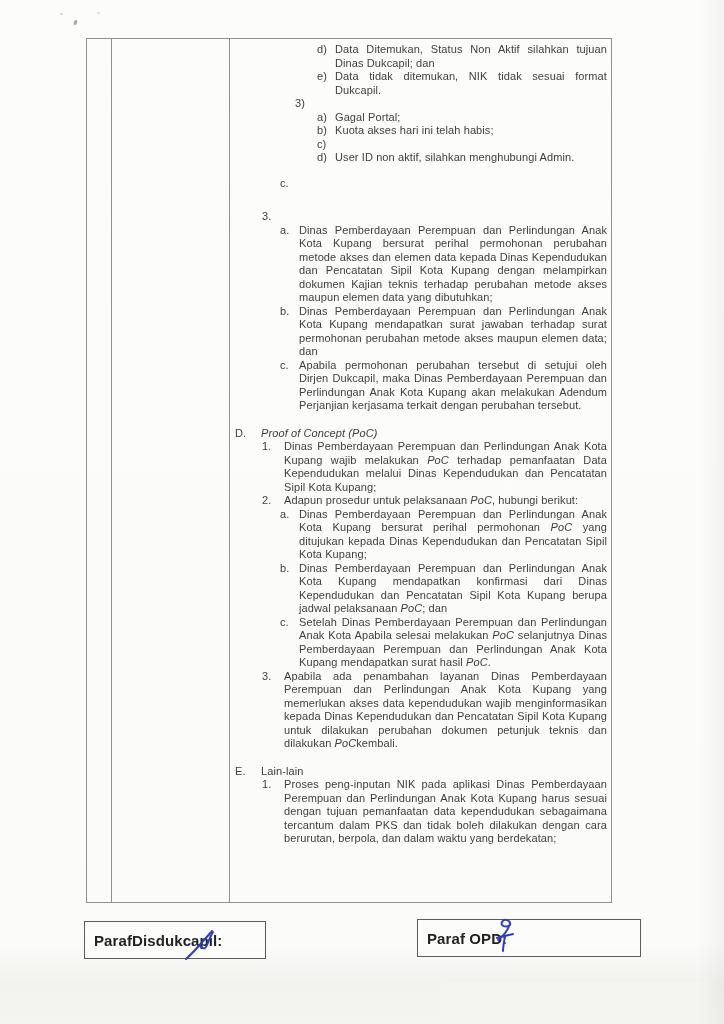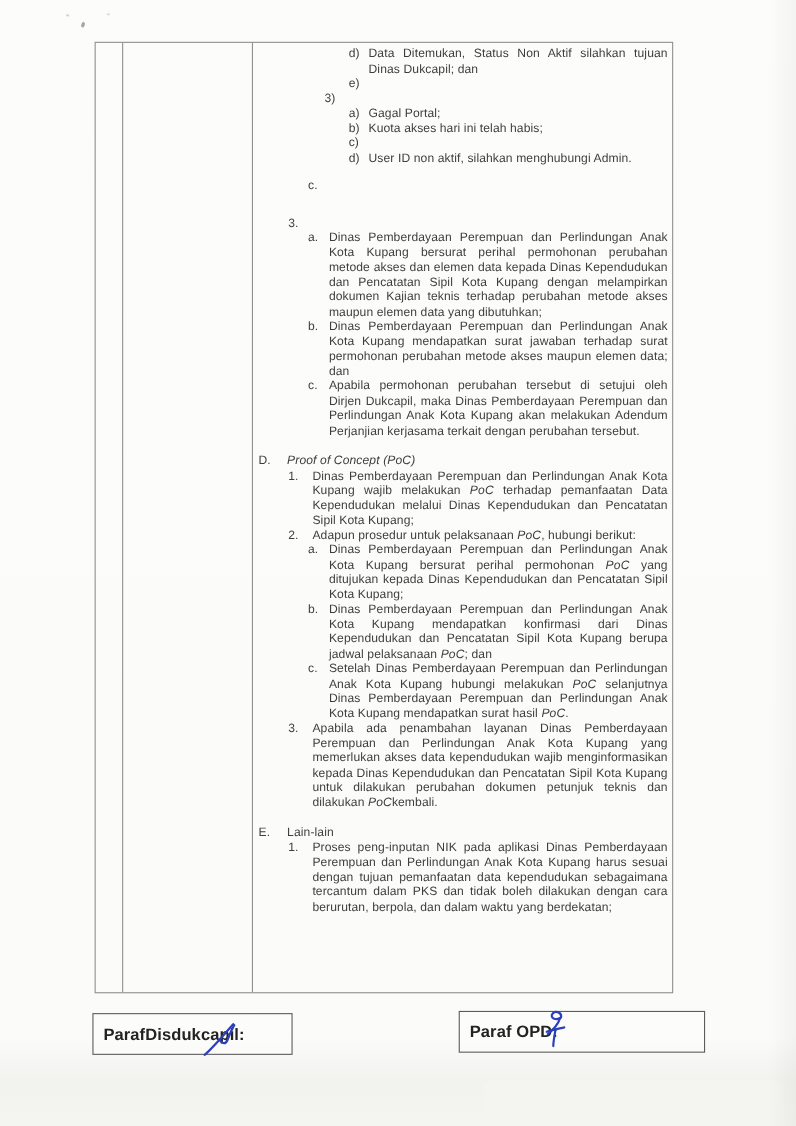--- a/index.html
+++ b/index.html
@@ -97,20 +97,21 @@
     <div class="col col-a"></div>
     <div class="col col-b"></div>
     <div class="col col-c">
       <div id="doc-body">
           <div class="para lv4">
             <span class="mk">d)</span>
             <span class="tx"><span>Data Ditemukan, Status Non Aktif silahkan tujuan Dinas Dukcapil; dan</span></span>
           </div>
           <div class="para lv4">
             <span class="mk">e)</span>
+            <span class="tx"><span>Data tidak ditemukan, NIK tidak sesuai format Dukcapil.</span></span>
           </div>
           <div class="para lv3">
             <span class="mk">3)</span>
           </div>
           <div class="para lv4">
             <span class="mk">a)</span>
             <span class="tx"><span>Gagal Portal;</span></span>
           </div>
           <div class="para lv4">
             <span class="mk">b)</span>
@@ -156,21 +157,21 @@
           <div class="para lv2">
             <span class="mk">a.</span>
             <span class="tx"><span>Dinas Pemberdayaan Perempuan dan Perlindungan Anak Kota Kupang bersurat perihal permohonan </span><span class="it">PoC</span><span> yang ditujukan kepada Dinas Kependudukan dan Pencatatan Sipil Kota Kupang;</span></span>
           </div>
           <div class="para lv2">
             <span class="mk">b.</span>
             <span class="tx"><span>Dinas Pemberdayaan Perempuan dan Perlindungan Anak Kota Kupang mendapatkan konfirmasi dari Dinas Kependudukan dan Pencatatan Sipil Kota Kupang berupa jadwal pelaksanaan </span><span class="it">PoC</span><span>; dan</span></span>
           </div>
           <div class="para lv2">
             <span class="mk">c.</span>
-            <span class="tx"><span>Setelah Dinas Pemberdayaan Perempuan dan Perlindungan Anak Kota Kupang hubungi melakukan </span><span class="it">PoC</span><span> selanjutnya Dinas Pemberdayaan Perempuan dan Perlindungan Anak Kota Kupang mendapatkan surat hasil </span><span class="it">PoC</span><span>.</span></span>
+            <span class="tx"><span>Setelah Dinas Pemberdayaan Perempuan dan Perlindungan Anak Kota Apabila selesai melakukan </span><span class="it">PoC</span><span> selanjutnya Dinas Pemberdayaan Perempuan dan Perlindungan Anak Kota Kupang mendapatkan surat hasil </span><span class="it">PoC</span><span>.</span></span>
           </div>
           <div class="para lv1">
             <span class="mk">3.</span>
             <span class="tx"><span>Apabila ada penambahan layanan Dinas Pemberdayaan Perempuan dan Perlindungan Anak Kota Kupang yang memerlukan akses data kependudukan wajib menginformasikan kepada Dinas Kependudukan dan Pencatatan Sipil Kota Kupang untuk dilakukan perubahan dokumen petunjuk teknis dan dilakukan </span><span class="it">PoC</span><span>kembali.</span></span>
           </div>
           <div class="para lv0" style="margin-top: 14px;">
             <span class="mk">E.</span>
             <span class="tx"><span>Lain-lain</span></span>
           </div>
           <div class="para lv1">

